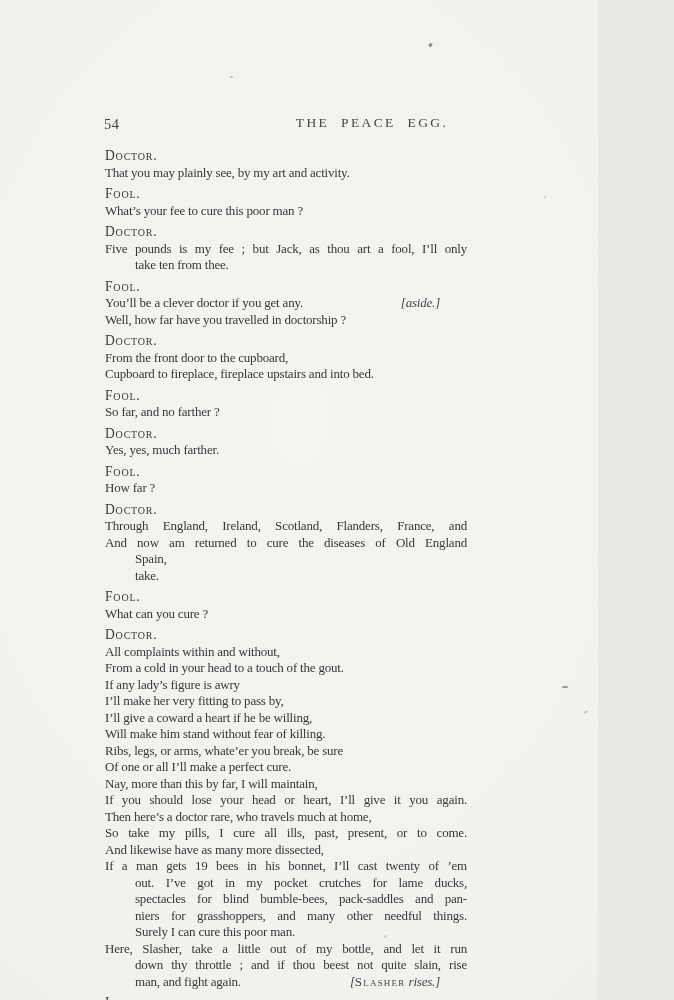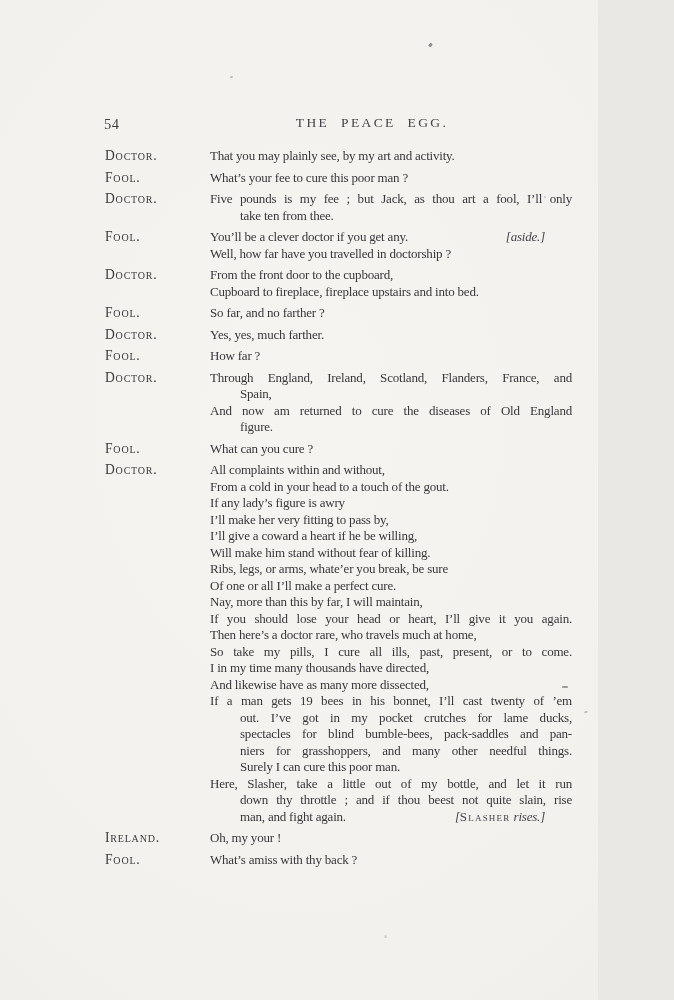--- a/index.html
+++ b/index.html
@@ -27,20 +27,21 @@
     text-align:center;
     font-size:13.5px;color:#454345;
     letter-spacing:2.4px;word-spacing:6px;padding-left:35px;
   }
   .script-body{
     position:absolute;left:105px;top:148px;width:467px;
   }
   .speech{
     display:flex;align-items:flex-start;
     margin-bottom:5px;
+    flex-direction:column;
   }
   .speaker{
     width:105px;flex-shrink:0;
     font-variant:small-caps;
     letter-spacing:.8px;
     font-size:13.6px;line-height:16.5px;
     color:#3b393b;
   }
   .dialogue{
     width:362px;flex-shrink:0;
@@ -133,23 +134,23 @@
       <div class="speech">
         <span class="speaker">Fool.</span>
         <div class="dialogue">
           <div class="line">How far ?</div>
         </div>
       </div>
       <div class="speech">
         <span class="speaker">Doctor.</span>
         <div class="dialogue">
           <div class="line j">Through England, Ireland, Scotland, Flanders, France, and</div>
+          <div class="line j">And now am returned to cure the diseases of Old England</div>
           <div class="line indent">Spain,</div>
-          <div class="line j">And now am returned to cure the diseases of Old England</div>
-          <div class="line indent">figure.</div>
+          <div class="line indent">take.</div>
         </div>
       </div>
       <div class="speech">
         <span class="speaker">Fool.</span>
         <div class="dialogue">
           <div class="line">What can you cure ?</div>
         </div>
       </div>
       <div class="speech">
         <span class="speaker">Doctor.</span>
@@ -159,21 +160,20 @@
           <div class="line">If any lady’s figure is awry</div>
           <div class="line">I’ll make her very fitting to pass by,</div>
           <div class="line">I’ll give a coward a heart if he be willing,</div>
           <div class="line">Will make him stand without fear of killing.</div>
           <div class="line">Ribs, legs, or arms, whate’er you break, be sure</div>
           <div class="line">Of one or all I’ll make a perfect cure.</div>
           <div class="line">Nay, more than this by far, I will maintain,</div>
           <div class="line j">If you should lose your head or heart, I’ll give it you again.</div>
           <div class="line">Then here’s a doctor rare, who travels much at home,</div>
           <div class="line j">So take my pills, I cure all ills, past, present, or to come.</div>
-          <div class="line">I in my time many thousands have directed,</div>
           <div class="line">And likewise have as many more dissected,</div>
           <div class="line j">If a man gets 19 bees in his bonnet, I’ll cast twenty of ’em</div>
           <div class="line indent j">out.  I’ve got in my pocket crutches for lame ducks,</div>
           <div class="line indent j">spectacles for blind bumble-bees, pack-saddles and pan-</div>
           <div class="line indent j">niers for grasshoppers, and many other needful things.</div>
           <div class="line indent">Surely I can cure this poor man.</div>
           <div class="line j">Here, Slasher, take a little out of my bottle, and let it run</div>
           <div class="line indent j">down thy throttle ; and if thou beest not quite slain, rise</div>
           <div class="line indent has-aside">
             <span>man, and fight again.</span>

